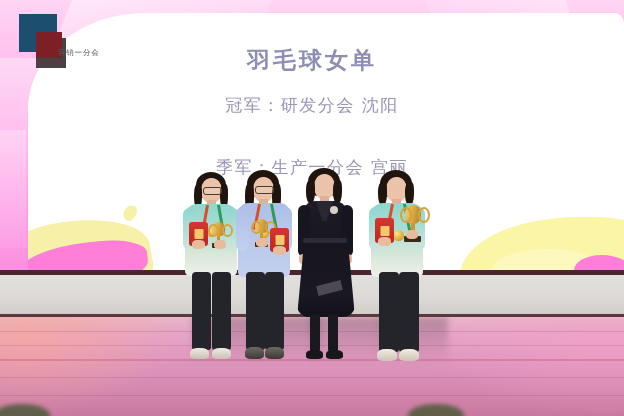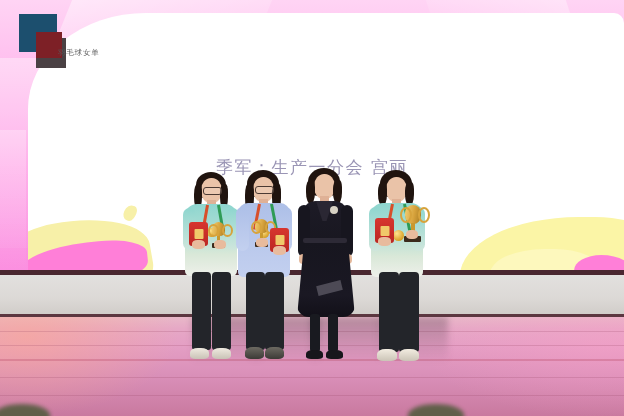--- a/index.html
+++ b/index.html
@@ -374,22 +374,24 @@
     <div class="pink-blot-left"></div>
     <div class="flourish-left-dot"></div>
     <div class="flourish-right"></div>
     <div class="flourish-right-2"></div>
     <div class="pink-blot-right"></div>
   </div>
 
   <div class="logo-sq-teal"></div>
   <div class="logo-sq-gray"></div>
   <div class="logo-sq-red"></div>
-  <div class="logo-sub">羽毛球女单</div>
-
+  <div class="logo-sub">营销一分会</div>
+
+  <div class="slide-title">羽毛球女单</div>
+  <div class="result-line result-1">冠军：研发分会 沈阳</div>
   <div class="result-line result-3">季军：生产一分会 宫丽</div>
 
   <div class="wall-trim"></div>
   <div class="wall-panel"></div>
   <div class="wall-panel-line"></div>
 
   <div class="floor">
     <div class="floor-glow-l"></div>
     <div class="floor-glow-r"></div>
     <div class="floor-plank" style="top:14px"></div>

